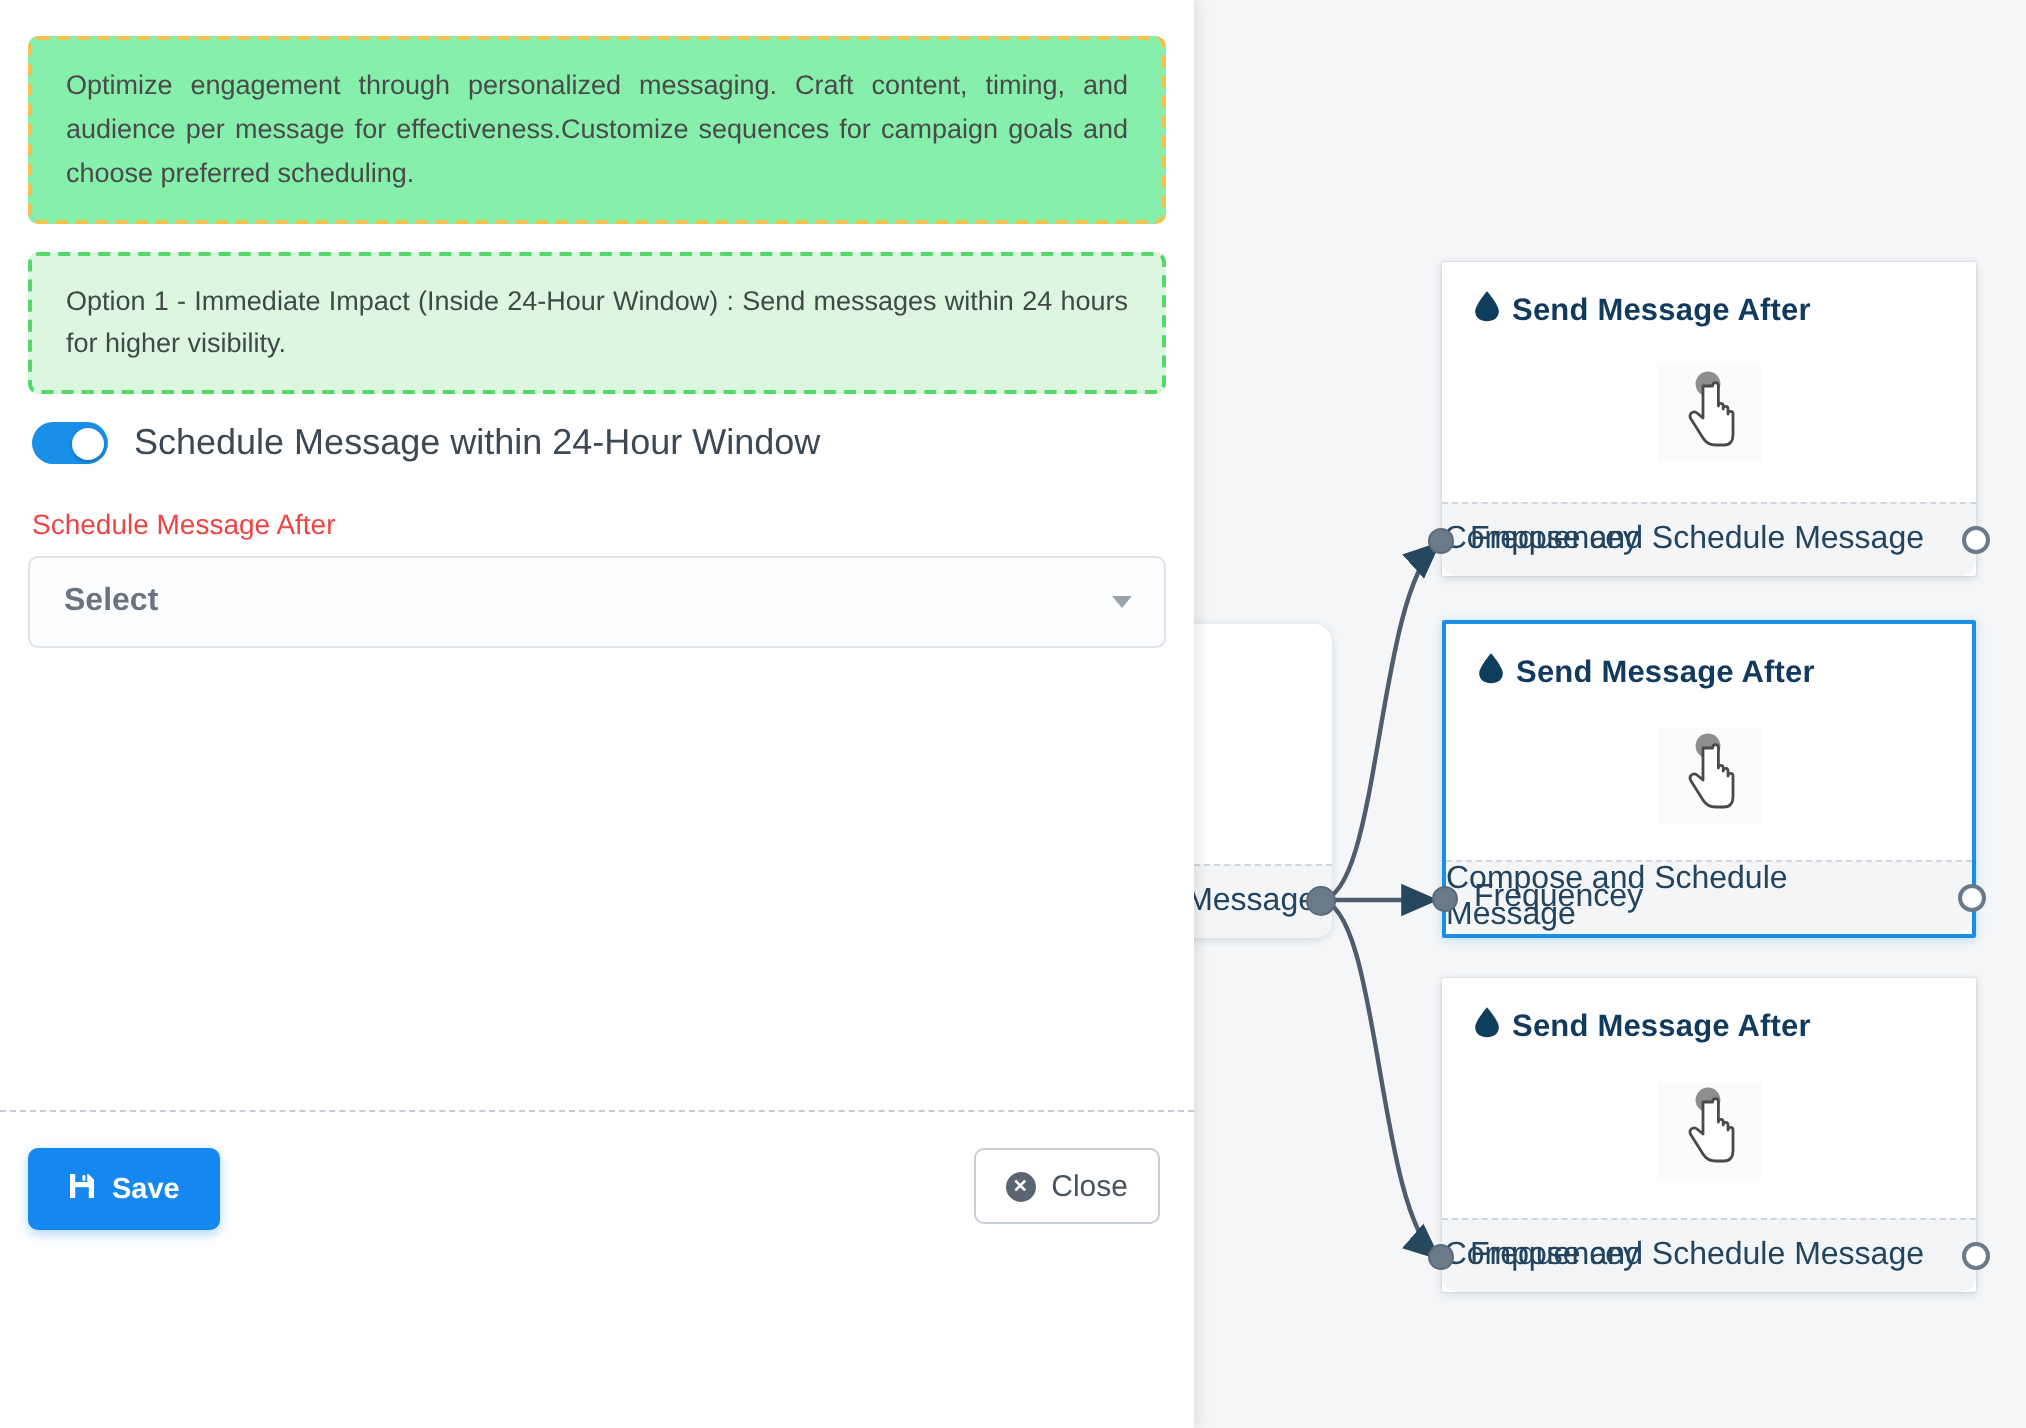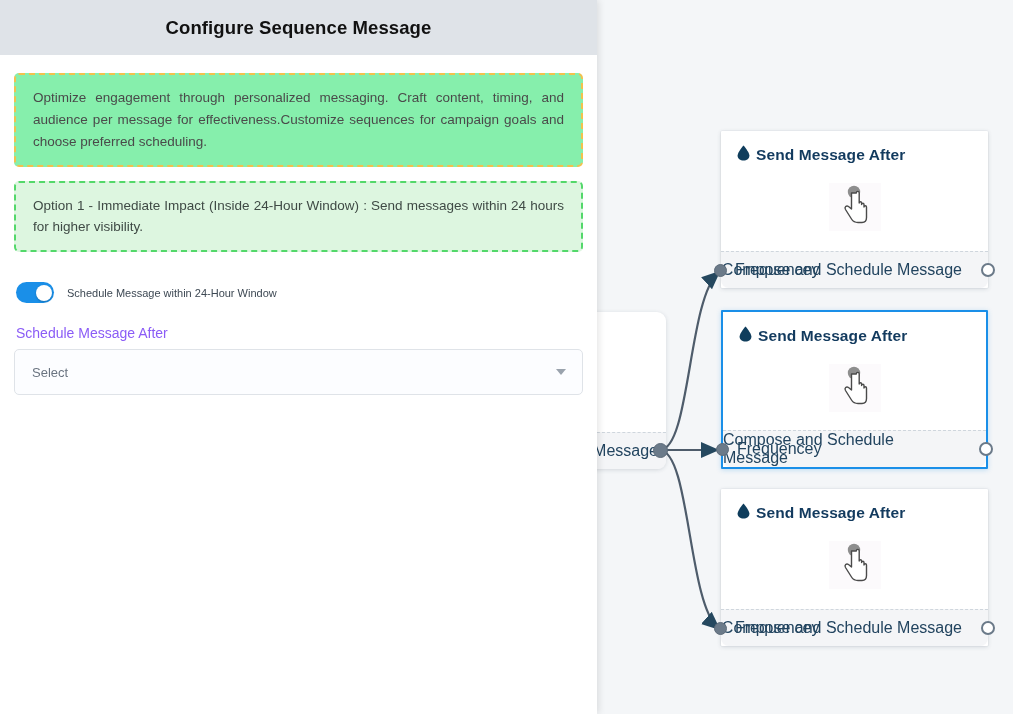--- a/index.html
+++ b/index.html
@@ -182,21 +182,21 @@
     color: #4a4a4a;
   }
   .callout-warn {
     background: #86efac;
     border: 2px dashed #f2c14e;
     margin-bottom: 14px;
   }
   .callout-ok {
     background: #ddf6e0;
     border: 2px dashed #53d86a;
-    margin-bottom: 30px;
+    margin-bottom: 14px;
     color: #3f4a45;
   }
 
   .toggle-row {
     display: flex;
     align-items: center;
     gap: 13px;
     margin-top: 4px;
     margin-bottom: 11px;
     padding-left: 2px;
@@ -215,44 +215,45 @@
     position: absolute;
     top: 2.5px;
     width: 16px;
     height: 16px;
     border-radius: 50%;
     background: #ffffff;
     box-shadow: 0 1px 2px rgba(0,0,0,0.22);
   }
   .switch.on .knob { right: 2.5px; }
   .switch.off .knob { left: 2.5px; }
-  .toggle-label { font-size: 11px; color: #3d4853; }
+  .toggle-label { font-size: 18px; color: #3d4853; }
   .toggle-label.muted { color: #6a7480; }
 
   .field-label {
     font-size: 14px;
-    color: #8b5cf6;
+    color: #ef4444;
     margin-top: 22px;
     margin-bottom: 8px;
     padding-left: 2px;
   }
   .select-box {
     height: 46px;
     border: 1px solid #dfe3e8;
     border-radius: 5px;
     background: #fcfdff;
     display: flex;
     align-items: center;
     padding: 0 14px 0 17px;
     box-sizing: border-box;
     position: relative;
   }
   .select-value {
-    font-size: 13px;
+    font-size: 16px;
     color: #6a7480;
+    font-weight: bold;
   }
   .caret {
     position: absolute;
     right: 16px;
     width: 0; height: 0;
     border-left: 5px solid transparent;
     border-right: 5px solid transparent;
     border-top: 6px solid #9aa3ad;
   }
 
@@ -406,23 +407,20 @@
           <span class="handle-target"></span>
           <span class="handle-source"></span>
         </div>
       </div>
 
     </div>
   </div>
 
   <div class="modal">
 
-    <div class="modal-header">
-      <div class="modal-title">Configure Sequence Message</div>
-    </div>
 
     <div class="modal-body">
 
       <div class="callout callout-warn">Optimize engagement through personalized messaging. Craft content, timing, and audience per message for effectiveness.Customize sequences for campaign goals and choose preferred scheduling.</div>
 
       <div class="callout callout-ok">Option 1 - Immediate Impact (Inside 24-Hour Window) : Send messages within 24 hours for higher visibility.</div>
 
 
       <div class="toggle-row">
         <span class="switch on">
@@ -434,16 +432,34 @@
 
       <div class="field-label">Schedule Message After</div>
 
       <div class="select-box">
         <span class="select-value">Select</span>
         <span class="caret"></span>
       </div>
 
     </div>
 
+    <div class="modal-footer">
+      <button class="btn btn-save">
+        <span>
+          <svg width="14" height="14" viewBox="0 0 14 14">
+            <path d="M1 1 L10.2 1 L13 3.8 L13 13 L1 13 Z" fill="#ffffff"></path>
+            <rect x="3.6" y="1" width="6" height="4" fill="#1488f0"></rect>
+            <rect x="7.2" y="1.6" width="1.5" height="2.8" fill="#ffffff"></rect>
+            <rect x="3.6" y="7.6" width="6.8" height="5.4" fill="#1488f0"></rect>
+          </svg>
+        </span>
+        <span>Save</span>
+      </button>
+
+      <button class="btn btn-close">
+        <span class="x-circle">✕</span>
+        <span>Close</span>
+      </button>
+    </div>
 
   </div>
 
 </div>
 
 </body></html>

